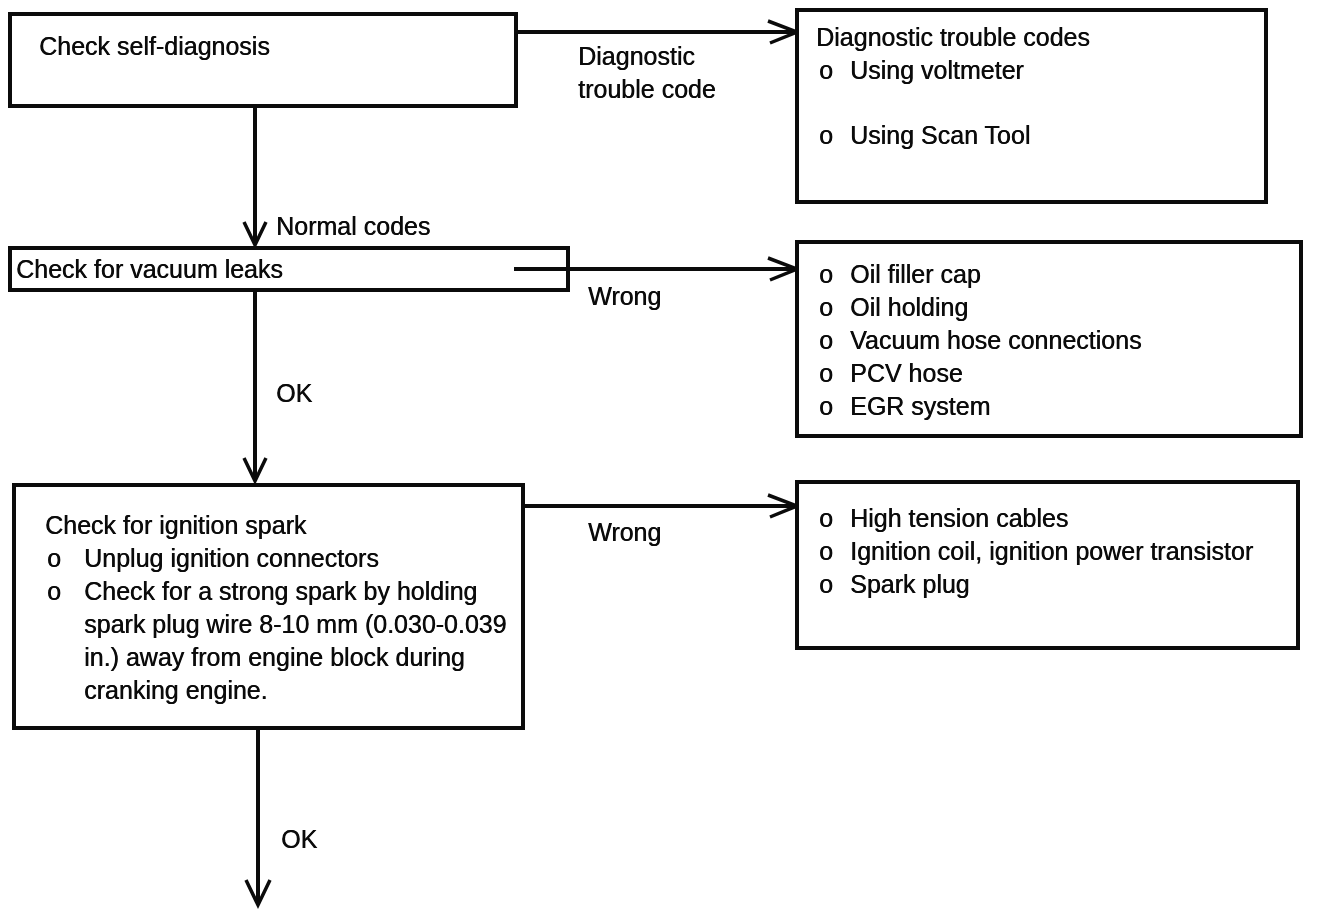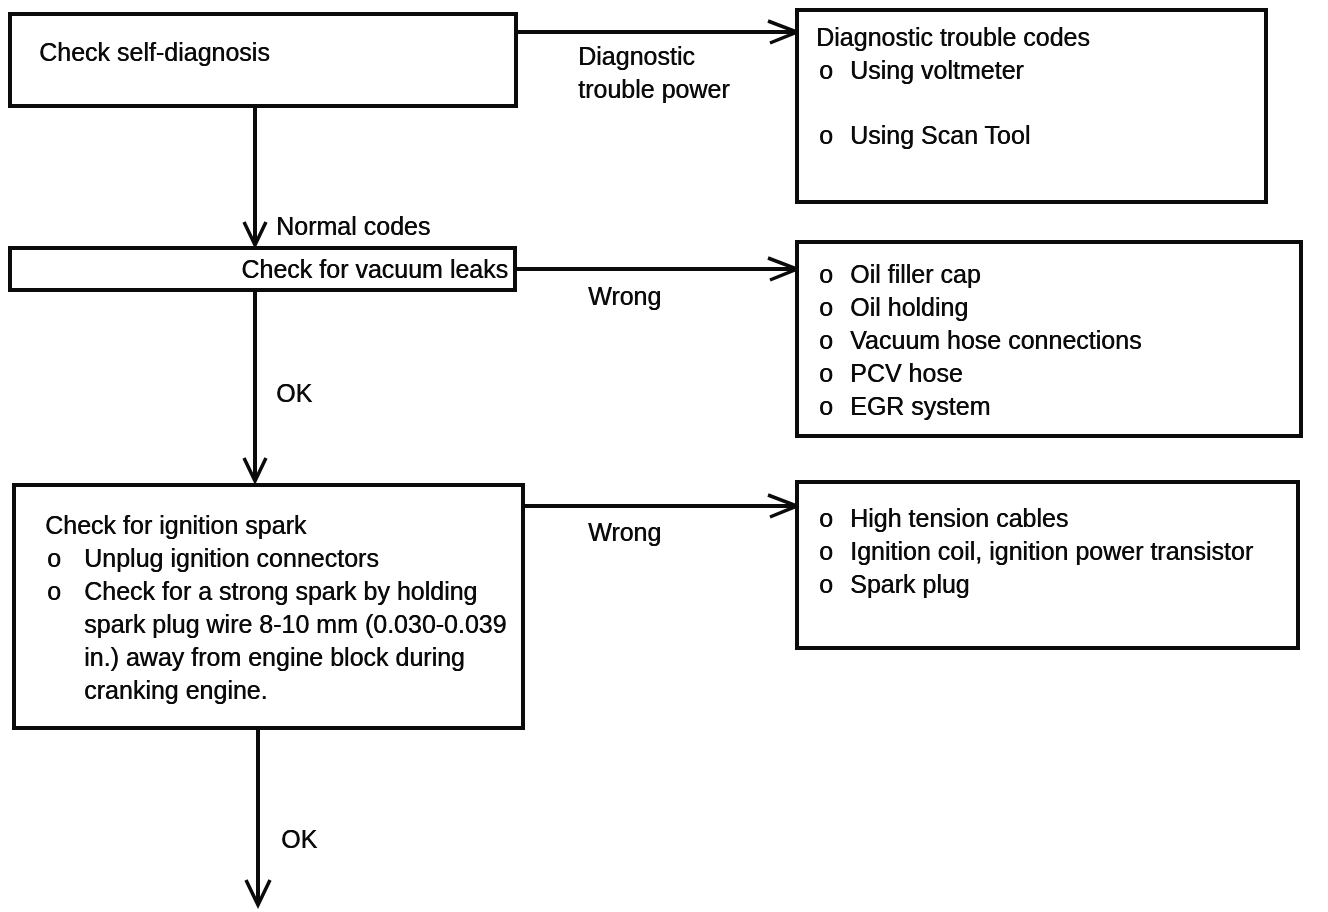--- a/index.html
+++ b/index.html
@@ -28,23 +28,23 @@
     width: 34px;
     padding-left: 3px;
   }
   .b3 .bullet { width: 39px; padding-left: 2px; }
   .item-text { flex: 1 1 auto; }
   .edge-label { position: absolute; white-space: nowrap; }
   .edge-label.wrap { white-space: normal; }
   svg.arrow { position: absolute; overflow: visible; display: block; }
 
   
-  #box-self  { left: 8px;   top: 12px;  width: 510px; height: 96px;  padding: 20px 10px 0 27px; }
+  #box-self  { left: 8px;   top: 12px;  width: 510px; height: 96px;  padding: 14px 10px 0 27px; }
   #box-dtc   { left: 795px; top: 8px;   width: 473px; height: 196px; padding: 9px 10px 0 17px; }
-  #box-vac   { left: 8px;   top: 246px; width: 509px; height: 46px;  padding: 3px 5px 0 4px; text-align: right; }
+  #box-vac   { left: 8px;   top: 246px; width: 562px; height: 46px;  padding: 3px 5px 0 4px; }
   #box-vacl  { left: 795px; top: 240px; width: 508px; height: 198px; padding: 14px 10px 0 17px; }
   #box-ign   { left: 12px;  top: 483px; width: 513px; height: 247px; padding: 22px 12px 0 29px; }
   #box-ignl  { left: 795px; top: 480px; width: 505px; height: 170px; padding: 18px 20px 0 17px; }
 
   #box-dtc .gap-item { margin-top: 32px; }
 
   
   #lbl-dtc    { left: 578px; top: 40px;  width: 165px; }
   #lbl-normal { left: 276px; top: 164px; margin-top: 46px; }
   #lbl-wrong1 { left: 588px; top: 280px; }
@@ -66,21 +66,21 @@
 <div class="canvas">
 
   <div class="box" id="box-self">
     <div>Check self-diagnosis</div>
   </div>
 
   <svg class="arrow" id="arr-h1" width="286" height="32" viewBox="0 0 286 32">
     <line x1="0" y1="16" x2="282" y2="16" stroke="#0b0b0b" stroke-width="4"></line>
     <polyline points="254,5 283,16 256,27" fill="none" stroke="#0b0b0b" stroke-width="3.5"></polyline>
   </svg>
-  <div class="edge-label wrap" id="lbl-dtc">Diagnostic trouble power</div>
+  <div class="edge-label wrap" id="lbl-dtc">Diagnostic trouble code</div>
 
   <div class="box" id="box-dtc">
     <div>Diagnostic trouble codes</div>
     <div class="row">
       <span class="bullet">o</span>
       <span class="item-text">Using voltmeter</span>
     </div>
     <div class="row gap-item">
       <span class="bullet">o</span>
       <span class="item-text">Using Scan Tool</span>

